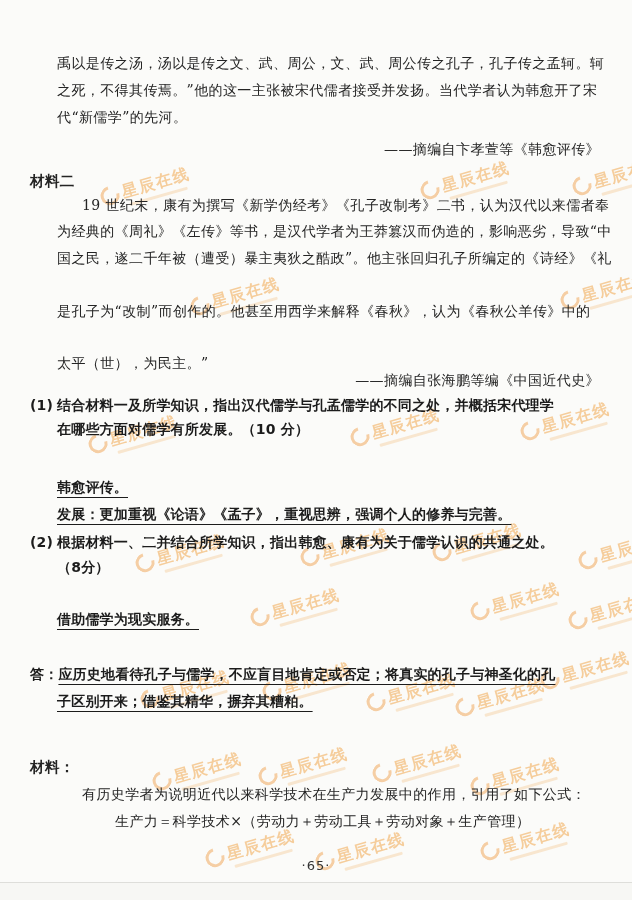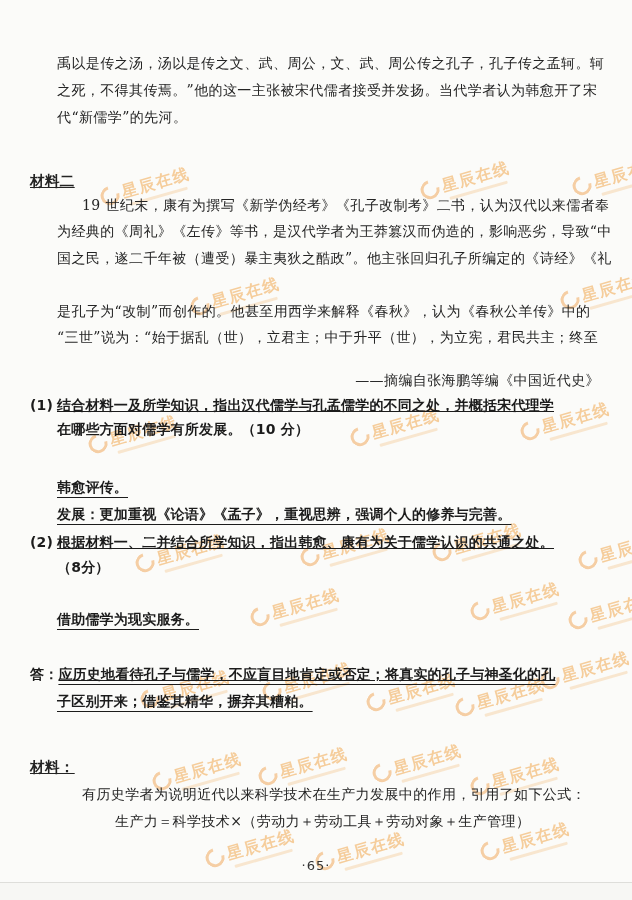--- a/index.html
+++ b/index.html
@@ -13,21 +13,21 @@
   .txt{position:absolute;inset:0;z-index:1;}
 
   
   .ln{
     position:absolute;left:57px;
     font-size:14px;letter-spacing:0.4px;color:#242424;
     white-space:nowrap;line-height:18px;
   }
   .kai{font-family:"DejaVu Serif", serif;}
   .pr{font-family:"DejaVu Sans", sans-serif;font-weight:bold;letter-spacing:0.2px;color:#1c1c1c;}
-  .m{left:30px;text-decoration:underline;}
+  .m{left:30px;}
   .ind{left:82px;}
   .ind2{left:115px;}
   .attr{left:auto;right:32px;text-align:right;}
   .hd{font-weight:bold;font-size:14.5px;}
   .marker{display:inline-block;min-width:27px;}
   .u{
     text-decoration:underline;
     text-decoration-thickness:1.2px;
     text-underline-offset:5px;
   }
@@ -93,27 +93,28 @@
       <div class="wm" style="left: 205px; top: 838px;"><span class="wm-logo"></span><span class="wm-text" style="color: rgb(240, 160, 64);">星辰在线</span><span class="wm-sub"></span></div>
       <div class="wm" style="left: 315px; top: 841px;"><span class="wm-logo"></span><span class="wm-text" style="color: rgb(240, 160, 64);">星辰在线</span><span class="wm-sub"></span></div>
       <div class="wm" style="left: 480px; top: 831px;"><span class="wm-logo"></span><span class="wm-text" style="color: rgb(240, 160, 64);">星辰在线</span><span class="wm-sub"></span></div>
     </div>
 
   <div class="txt">
 
     <div class="ln kai" style="top:54px">禹以是传之汤，汤以是传之文、武、周公，文、武、周公传之孔子，孔子传之孟轲。轲</div>
     <div class="ln kai" style="top:81px">之死，不得其传焉。”他的这一主张被宋代儒者接受并发扬。当代学者认为韩愈开了宋</div>
     <div class="ln kai" style="top:108px">代“新儒学”的先河。</div>
+    <div class="ln kai attr" style="top:140px">——摘编自卞孝萱等《韩愈评传》</div>
 
     <div class="ln hd m" style="top:172px">材料二</div>
     <div class="ln kai ind" style="top:196px">19 世纪末，康有为撰写《新学伪经考》《孔子改制考》二书，认为汉代以来儒者奉</div>
     <div class="ln kai" style="top:222px">为经典的《周礼》《左传》等书，是汉代学者为王莽篡汉而伪造的，影响恶劣，导致“中</div>
     <div class="ln kai" style="top:249px">国之民，遂二千年被（遭受）暴主夷狄之酷政”。他主张回归孔子所编定的《诗经》《礼</div>
     <div class="ln kai" style="top:302px">是孔子为“改制”而创作的。他甚至用西学来解释《春秋》，认为《春秋公羊传》中的</div>
-    <div class="ln kai" style="top:328px">“三世”说为：“始于据乱（世），立君主；中于升平（世），为立宪，君民共主；终至</div>
+    <div class="ln kai" style="top:354px">太平（世），为民主。”</div>
     <div class="ln kai attr" style="top:371px">——摘编自张海鹏等编《中国近代史》</div>
 
     <div class="ln pr m" style="top:396px">
       <span class="marker">(1)</span><span>结合材料一及所学知识，指出汉代儒学与孔孟儒学的不同之处，并概括宋代理学</span>
     </div>
     <div class="ln pr" style="top:420px">在哪些方面对儒学有所发展。（10 分）</div>
     <div class="ln pr u" style="top:478px">韩愈评传。</div>
     <div class="ln pr u" style="top:505px">发展：更加重视《论语》《孟子》，重视思辨，强调个人的修养与完善。</div>
 
     <div class="ln pr m" style="top:533px">

